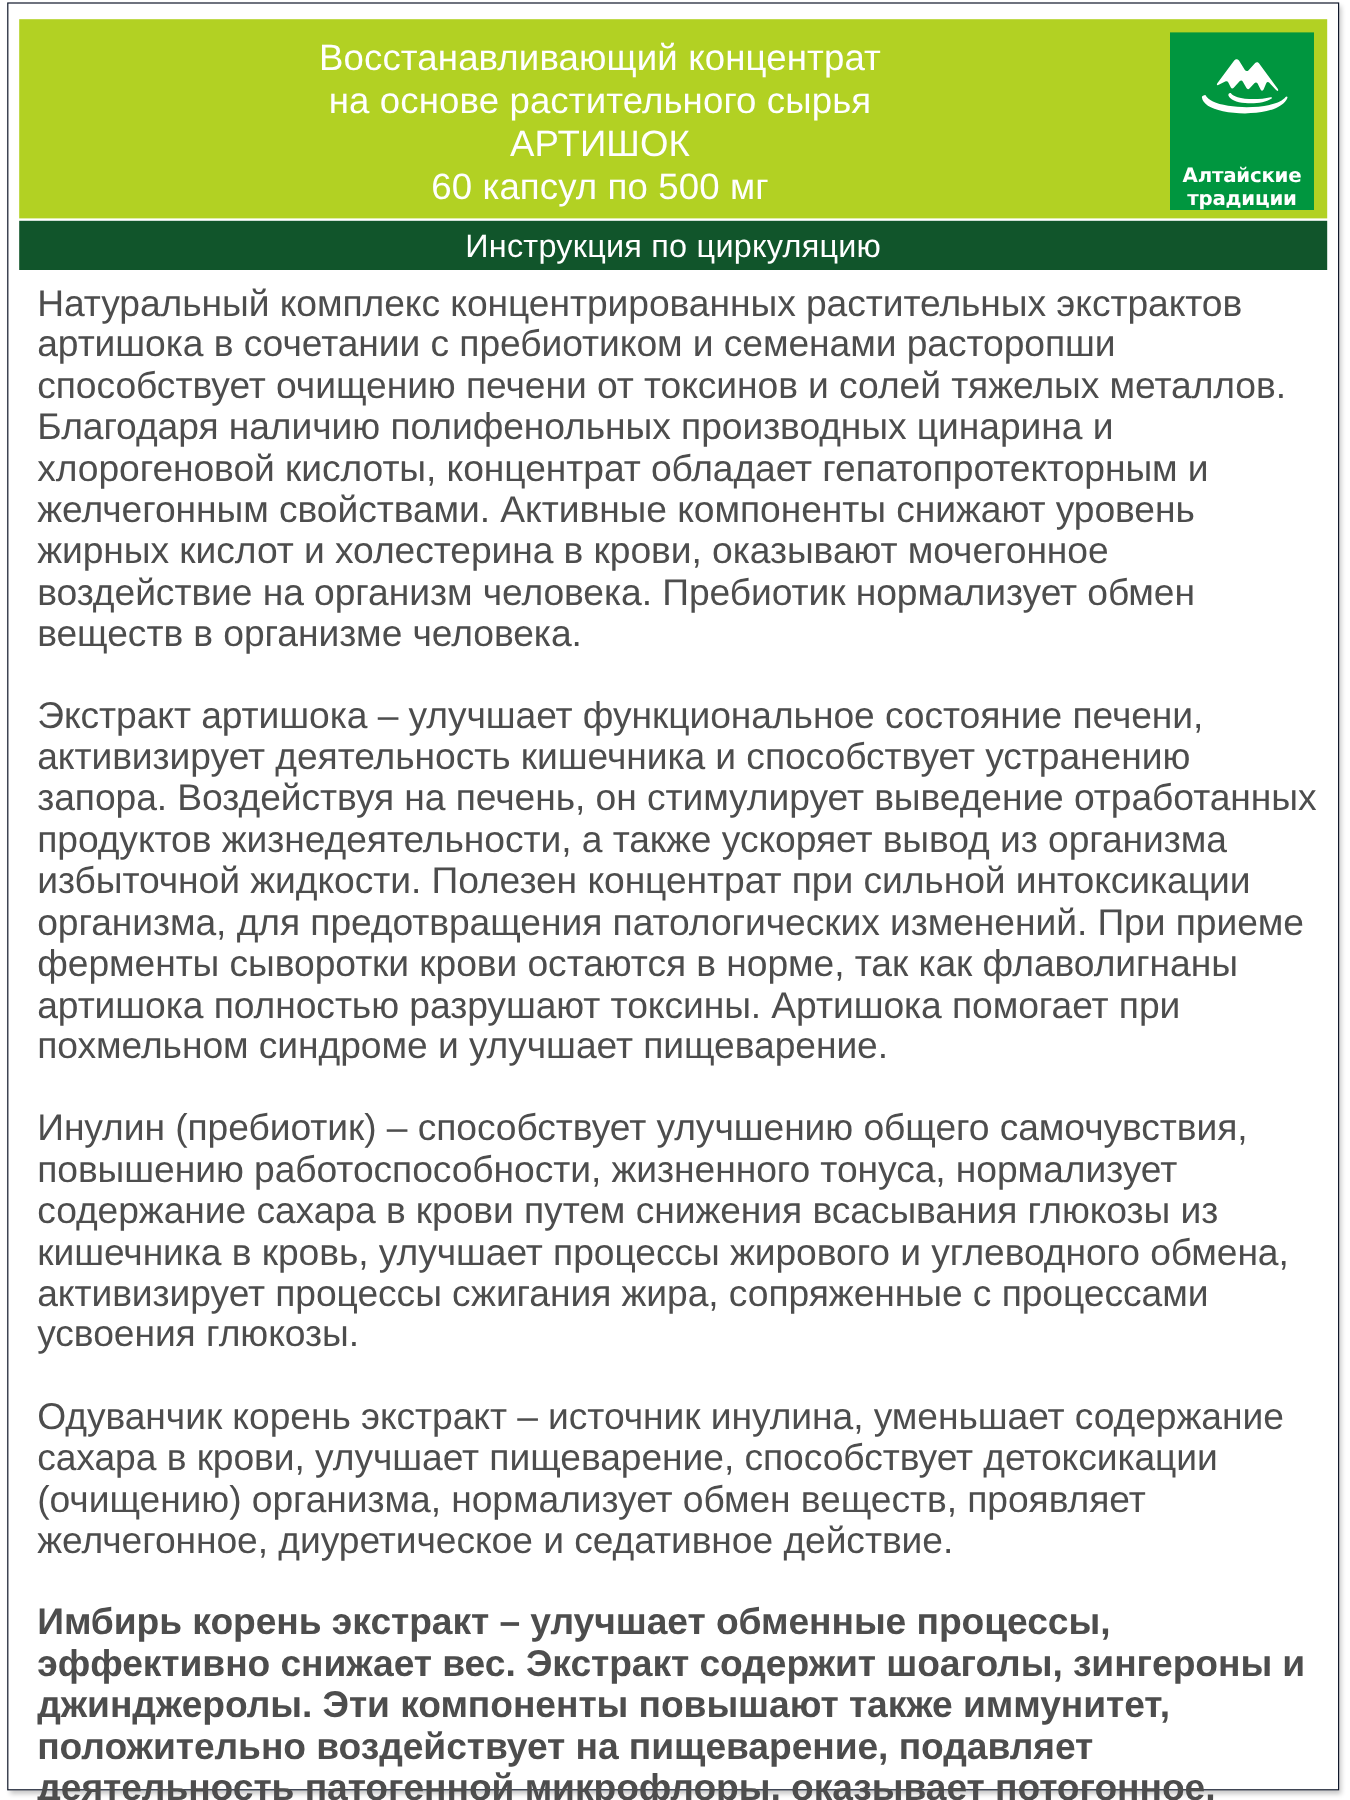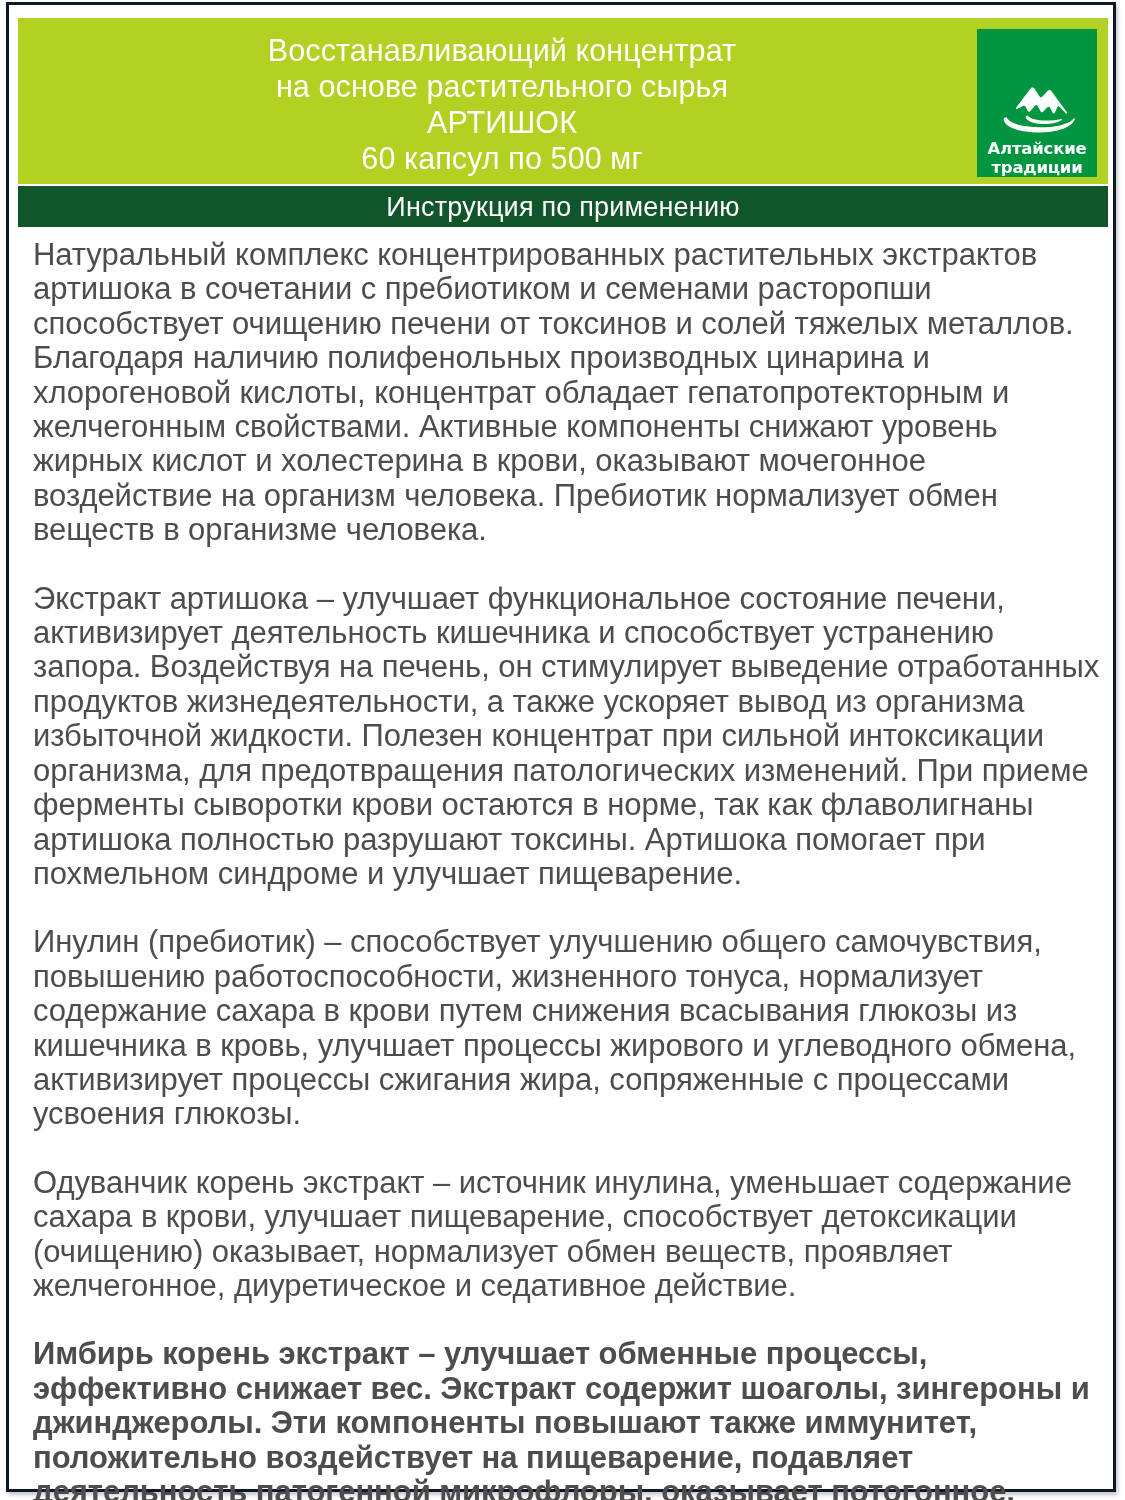--- a/index.html
+++ b/index.html
@@ -18,21 +18,21 @@
     overflow: hidden;
   }
   
   .sheet {
     position: absolute;
     left: 6px;
     top: 2px;
     width: 1110px;
     height: 1490px;
     background: #ffffff;
-    border: 3px solid #0f172a;
+    border: 1px solid #0f172a;
     box-shadow: 2px 3px 4px rgba(0,0,0,0.22);
   }
 
   
   .header {
     position: absolute;
     left: 9px;
     top: 13px;
     width: 1090px;
     height: 166px;
@@ -54,21 +54,21 @@
   .logo-box {
     position: absolute;
     right: 11px;
     top: 11px;
     width: 120px;
     height: 148px;
     background: #00963f;
     display: flex;
     flex-direction: column;
     align-items: center;
-    justify-content: flex-end;
+    justify-content: space-between;
     padding-top: 16px;
   }
   .logo-mark { width: 86px; height: 56px; display: block; }
   .logo-text {
     color: #ffffff;
     font-family: "DejaVu Sans", sans-serif;
     font-weight: bold;
     font-size: 16.5px;
     line-height: 19px;
     text-align: center;
@@ -132,25 +132,25 @@
           <path fill="#ffffff" d="M40.5 7.5c-1.4-1.6-3.1-1.3-4.3.4L22.6 26.1c-1.1 1.5-0.4 2.3 1 1.6l5.4-2.7c1.2-0.6 2.1-0.3 2.6 0.7l2.1 4.3c0.5 1 1.6 1.1 2.4 0.2l4.9-5.5c0.9-1 2-0.9 2.6 0.2l3.1 5.5c0.6 1.1 1.8 1.2 2.7 0.2l3.9-4.3c0.9-1 2.1-0.8 2.7 0.3l2.6 5.1c0.6 1.2 1.9 1.1 2.4-0.1l2.2-5.2c0.5-1.2 1.7-1.4 2.6-0.4l5.6 6.1c1.2 1.3 2.3 0.6 1.5-0.9L57.6 10.4c-0.9-1.7-2.6-2-4-0.5l-5.1 5.6c-1 1.1-2.3 1-3.1-0.2z"></path>
           <path fill="#ffffff" d="M12.5 36.2c2.1 4.3 8.4 7.2 18.9 8.9 11.5 1.8 24.4 1.5 34.5-0.7 6.7-1.5 11.3-3.8 13.4-6.6 0.7-0.9 2-0.5 1.5 0.8-2 4.9-8.1 8.8-17.3 11-10.6 2.5-24.8 2.5-36.4 0.1-10.7-2.2-16.8-6.3-17.5-11.4-0.2-1.2 1.4-2.1 2.9-2.1z"></path>
           <path fill="#ffffff" d="M33.6 34.6c1.6 2.3 5.6 3.9 11.9 4.6 7 0.8 15.2 0.3 21.3-1.2 1.3-0.3 1.7 0.6 0.6 1.3-4.8 3-13.3 4.4-21.8 3.6-7.4-0.7-12.6-3.1-13.9-6.4-0.4-1.1 1-2.5 1.9-1.9z"></path>
         </svg>
         <div class="logo-text">Алтайские
 традиции</div>
       </div>
     </div>
 
     <div class="band">
-      <span class="band-text">Инструкция по применению</span>
+      <span class="band-text">Инструкция по циркуляцию</span>
     </div>
 
     <div class="body">
       <p class="para">Натуральный комплекс концентрированных растительных экстрактов артишока в сочетании с пребиотиком и семенами расторопши способствует очищению печени от токсинов и солей тяжелых металлов. Благодаря наличию полифенольных производных цинарина и хлорогеновой кислоты, концентрат обладает гепатопротекторным и желчегонным свойствами. Активные компоненты снижают уровень жирных кислот и холестерина в крови, оказывают мочегонное воздействие на организм человека. Пребиотик нормализует обмен веществ в организме человека.</p>
       <p class="para">Экстракт артишока – улучшает функциональное состояние печени, активизирует деятельность кишечника и способствует устранению запора. Воздействуя на печень, он стимулирует выведение отработанных продуктов жизнедеятельности, а также ускоряет вывод из организма избыточной жидкости. Полезен концентрат при сильной интоксикации организма, для предотвращения патологических изменений. При приеме ферменты сыворотки крови остаются в норме, так как флаволигнаны артишока полностью разрушают токсины. Артишока помогает при похмельном синдроме и улучшает пищеварение.</p>
       <p class="para">Инулин (пребиотик) – способствует улучшению общего самочувствия, повышению работоспособности, жизненного тонуса, нормализует содержание сахара в крови путем снижения всасывания глюкозы из кишечника в кровь, улучшает процессы жирового и углеводного обмена, активизирует процессы сжигания жира, сопряженные с процессами усвоения глюкозы.</p>
-      <p class="para">Одуванчик корень экстракт – источник инулина, уменьшает содержание сахара в крови, улучшает пищеварение, способствует детоксикации (очищению) оказывает, нормализует обмен веществ, проявляет желчегонное, диуретическое и седативное действие.</p>
+      <p class="para">Одуванчик корень экстракт – источник инулина, уменьшает содержание сахара в крови, улучшает пищеварение, способствует детоксикации (очищению) организма, нормализует обмен веществ, проявляет желчегонное, диуретическое и седативное действие.</p>
       <p class="para">Имбирь корень экстракт – улучшает обменные процессы, эффективно снижает вес. Экстракт содержит шоаголы, зингероны и джинджеролы. Эти компоненты повышают также иммунитет, положительно воздействует на пищеварение, подавляет деятельность патогенной микрофлоры, оказывает потогонное, болеутоляющее воздействия, улучшает кровеносную циркуляцию, улучшает физическую и умственную деятельность.</p>
     </div>
 
   </div>
 </div>
 
 </body></html>

